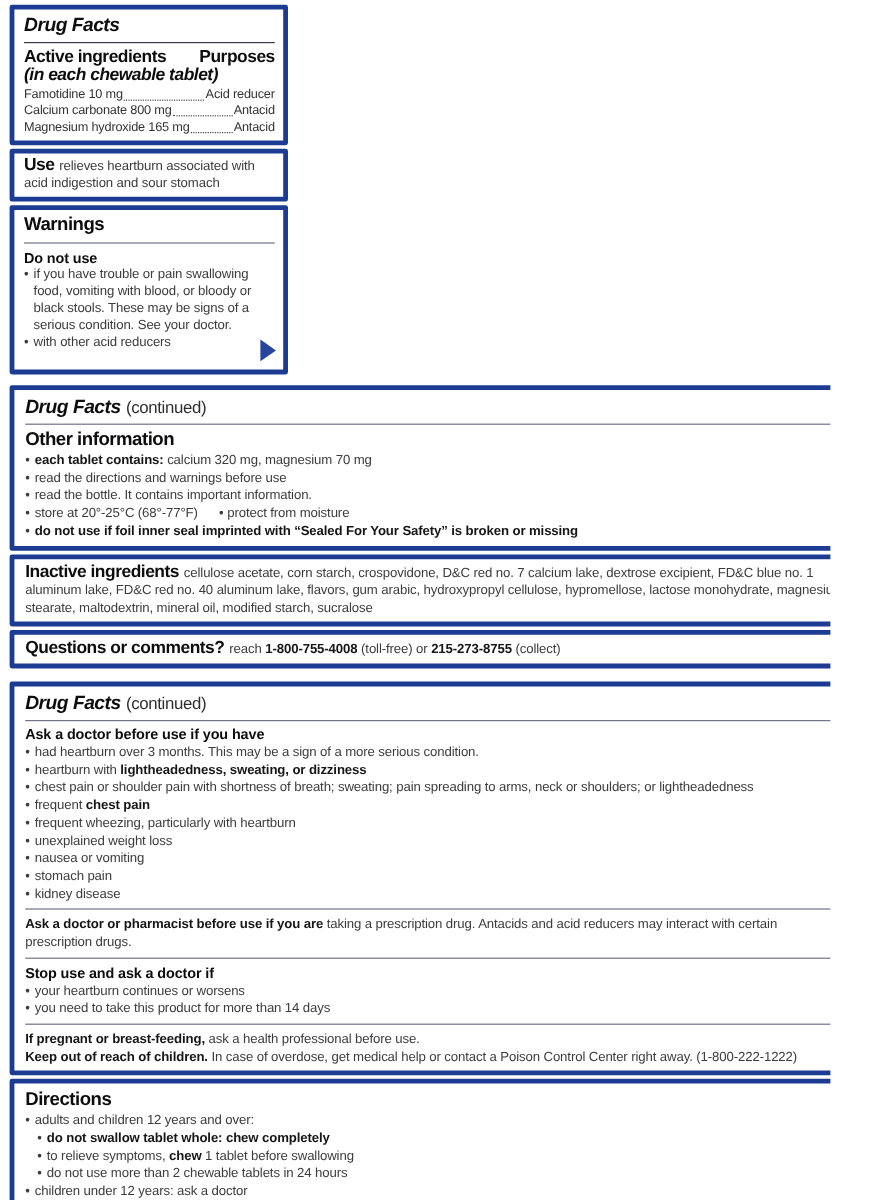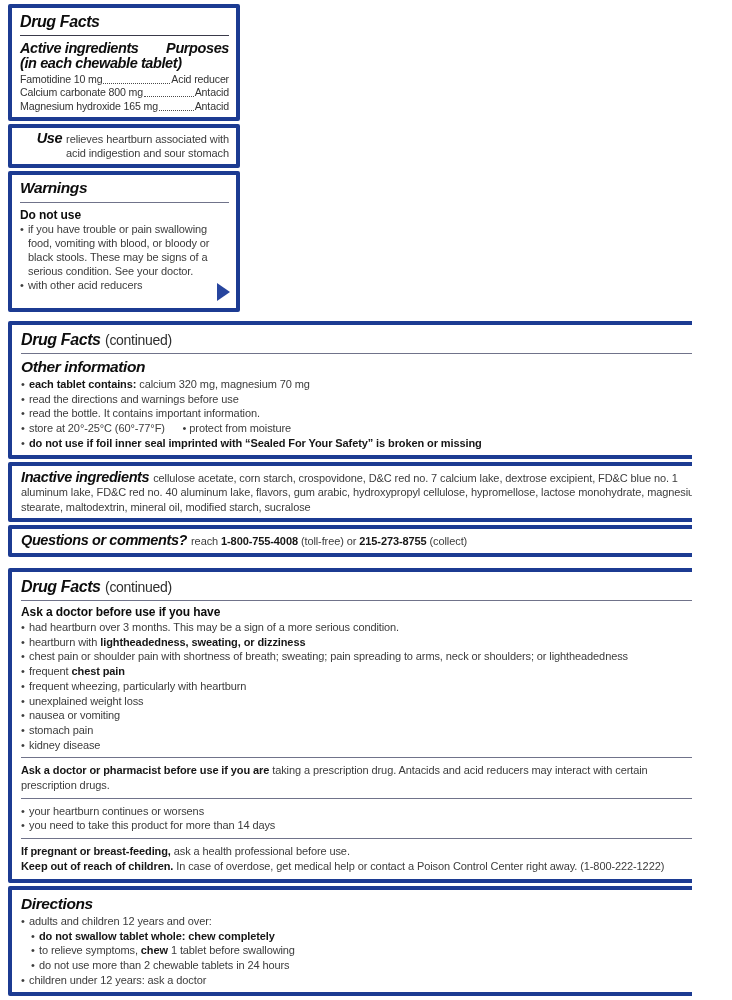--- a/index.html
+++ b/index.html
@@ -23,21 +23,21 @@
   .col1 .box{padding:3px 7px 4px 8px;}
 
   
   .dft{font-size:16px;font-weight:bold;font-style:italic;color:var(--heading);letter-spacing:-0.4px;}
   .cont{font-size:14px;color:#2e2e2e;letter-spacing:-0.3px;}
   .titlerow{padding:2px 0 3px 0;}
   .rule{border:none;border-top:1.5px solid var(--rule);margin:1px 0 4px 0;}
   .rule.dark{border-top-color:#3a3a4a;}
   .rule.mid{margin:5px 0 5px 0;}
 
-  .hd{font-weight:bold;font-style:italic;color:var(--heading);font-size:14.5px;letter-spacing:-0.4px;}
+  .hd{font-weight:bold;color:var(--heading);font-size:14.5px;letter-spacing:-0.4px;}
   .hd.big{font-size:15.5px;display:block;margin:1px 0 1px 0;}
   .hd.inline{font-size:14.5px;margin-right:4px;}
   .bh{font-weight:bold;color:var(--heading);font-size:12px;line-height:14px;letter-spacing:-0.1px;}
 
   .p{font-size:11px;line-height:14px;letter-spacing:-0.1px;}
   .p2 .p,.p3 .p{line-height:14.6px;}
   .p3 .bh{line-height:15px;}
   .bb{font-weight:bold;color:#161616;}
 
   
@@ -55,21 +55,21 @@
 
   
   .arrow{position:absolute;width:0;height:0;
     border-top:9px solid transparent;border-bottom:9px solid transparent;
     border-left:13px solid var(--arrow);}
   .arrow.warn{right:6px;bottom:7px;}
   .arrow.dir{right:7px;top:52px;border-top-width:8px;border-bottom-width:8px;border-left-width:11px;}
 
   
   .boxA{min-height:105px;}
-  .boxB{min-height:37px;text-align:right;}
+  .boxB{min-height:37px;}
   .boxC{min-height:141px;}
   .boxD{min-height:128px;}
   .boxE{min-height:56px;}
   .boxF{min-height:27px;}
   .boxG{min-height:315px;}
   .boxH{min-height:103px;}
 </style>
 </head>
 <body>
 
@@ -145,21 +145,21 @@
           <div class="bl">
             <span class="dot">•</span>
             <span class="bt"><span>read the directions and warnings before use</span></span>
           </div>
           <div class="bl">
             <span class="dot">•</span>
             <span class="bt"><span>read the bottle. It contains important information.</span></span>
           </div>
           <div class="bl">
             <span class="dot">•</span>
-            <span class="bt"><span>store at 20°-25°C (60°-77°F)</span><span>&nbsp;&nbsp;&nbsp;&nbsp;&nbsp;&nbsp;• protect from moisture</span></span>
+            <span class="bt"><span>store at 20°-25°C (68°-77°F)</span><span>&nbsp;&nbsp;&nbsp;&nbsp;&nbsp;&nbsp;• protect from moisture</span></span>
           </div>
           <div class="bl">
             <span class="dot">•</span>
             <span class="bt"><span class="bb">do not use if foil inner seal imprinted with “Sealed For Your Safety” is  broken or missing</span></span>
           </div>
         </div>
     </section>
 
     <section class="box boxE">
       <p class="p"><span class="hd inline">Inactive ingredients</span><span>cellulose acetate, corn starch, crospovidone, D&amp;C red no. 7 calcium lake, dextrose excipient, FD&amp;C blue no. 1 aluminum lake, FD&amp;C red no. 40 aluminum lake, flavors, gum arabic, hydroxypropyl cellulose, hypromellose, lactose monohydrate, magnesium stearate, maltodextrin, mineral oil, modified starch, sucralose</span></p>
@@ -216,20 +216,21 @@
           <div class="bl">
             <span class="dot">•</span>
             <span class="bt"><span>kidney disease</span></span>
           </div>
         </div>
 
       <hr class="rule mid">
       <p class="p"><span class="bb">Ask a doctor or pharmacist before use if you are </span><span>taking a prescription drug. Antacids and acid reducers may interact with certain prescription drugs.</span></p>
 
       <hr class="rule mid">
+      <div class="bh">Stop use and ask a doctor if</div>
       <div>
           <div class="bl">
             <span class="dot">•</span>
             <span class="bt"><span>your heartburn continues or worsens</span></span>
           </div>
           <div class="bl">
             <span class="dot">•</span>
             <span class="bt"><span>you need to take this product for more than 14 days</span></span>
           </div>
         </div>

